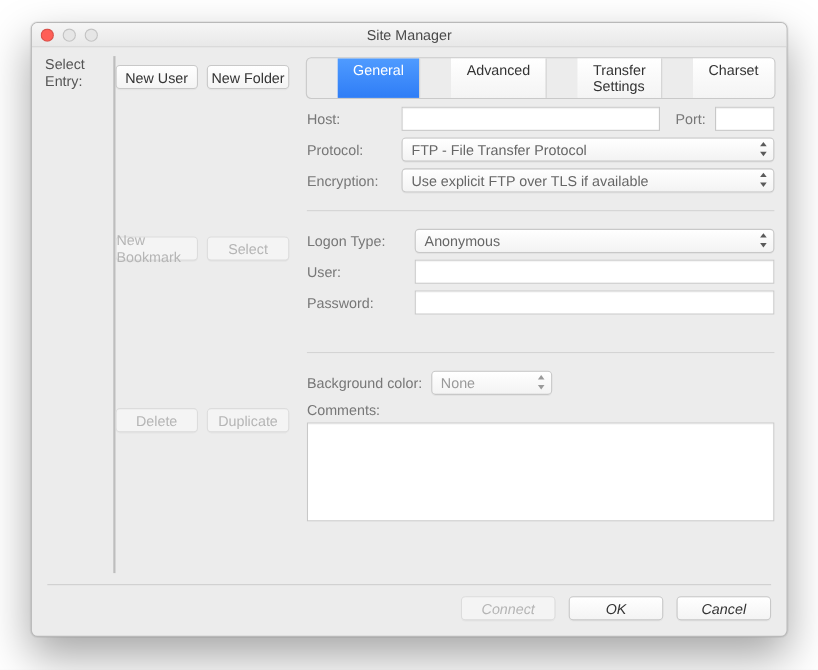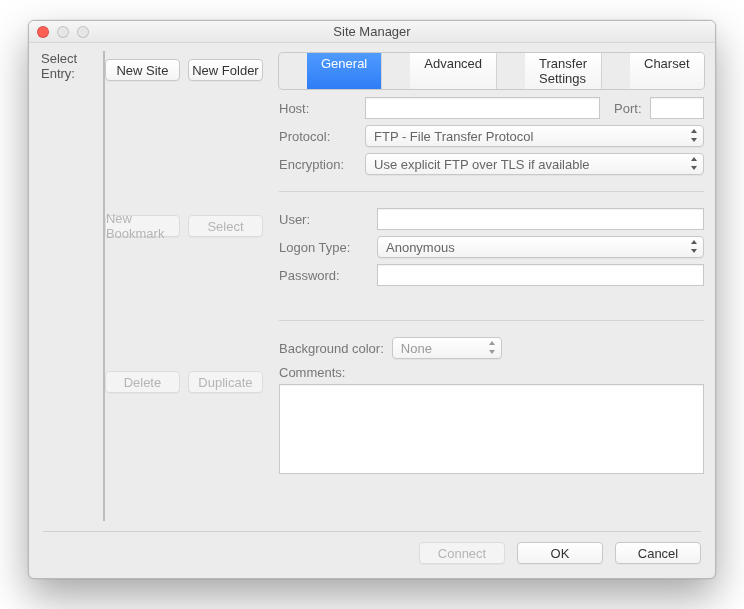--- a/index.html
+++ b/index.html
@@ -187,20 +187,21 @@
     margin-top: 4px;
     box-shadow: inset 0 1px 1px rgba(0,0,0,.06);
   }
 
   .footer-sep {
     height: 1px; background: #cfcfcf; margin: 10px 14px 0 14px;
   }
   .footer {
     display:flex; justify-content: flex-end; gap: 12px;
     padding: 10px 14px 14px 14px;
+    font-style: italic;
   }
   .footer .btn { width: 86px; }
 </style>
 </head>
 <body>
 
 <div class="shadow">
   <div class="window">
 
     <div class="titlebar">
@@ -222,21 +223,21 @@
               <svg width="15" height="12" viewBox="0 0 15 12">
                 <path d="M0 2 L5 2 L6.5 0 L14 0 L15 1 L15 11 L0 12 Z" fill="#7fb9ff"></path>
                 <path d="M0 2 L15 1 L14 11 L0 12 Z" fill="#cfe5ff"></path>
               </svg>
             </span>
             <span class="lbl">My Sites</span>
           </div>
         </div>
 
         <div class="btn-grid">
-          <div class="btn">New Site</div>
+          <div class="btn">New User</div>
           <div class="btn">New Folder</div>
           <div class="btn disabled">New Bookmark</div>
           <div class="btn disabled">Select</div>
           <div class="btn disabled">Delete</div>
           <div class="btn disabled">Duplicate</div>
         </div>
       </div>
 
       <div class="right">
         <div class="tabs">
@@ -282,37 +283,37 @@
                 <svg width="8" height="8">
                     <path d="M1 2 L7 2 L4 6 Z" fill="#5a5a5a"></path>
                   </svg>
               </span>
             </div>
           </div>
 
           <div class="hline"></div>
 
           <div class="row">
-            <div class="flabel" style="width:90px">User:</div>
-            <input class="input ro" readonly="" value="" style="">
-          </div>
-
-          <div class="row">
             <div class="flabel" style="width:90px">Logon Type:</div>
             <div class="select">
               <span>Anonymous</span>
               <span class="arrows">
                 <svg width="8" height="8">
                     <path d="M4 1 L7 5 L1 5 Z" fill="#5a5a5a"></path>
                   </svg>
                 <svg width="8" height="8">
                     <path d="M1 2 L7 2 L4 6 Z" fill="#5a5a5a"></path>
                   </svg>
               </span>
             </div>
+          </div>
+
+          <div class="row">
+            <div class="flabel" style="width:90px">User:</div>
+            <input class="input ro" readonly="" value="" style="">
           </div>
 
           <div class="row">
             <div class="flabel" style="width:90px">Password:</div>
             <input class="input ro" type="password" readonly="" value="" style="">
           </div>
 
           <div class="hline" style="margin-top:28px"></div>
 
           <div class="row">

